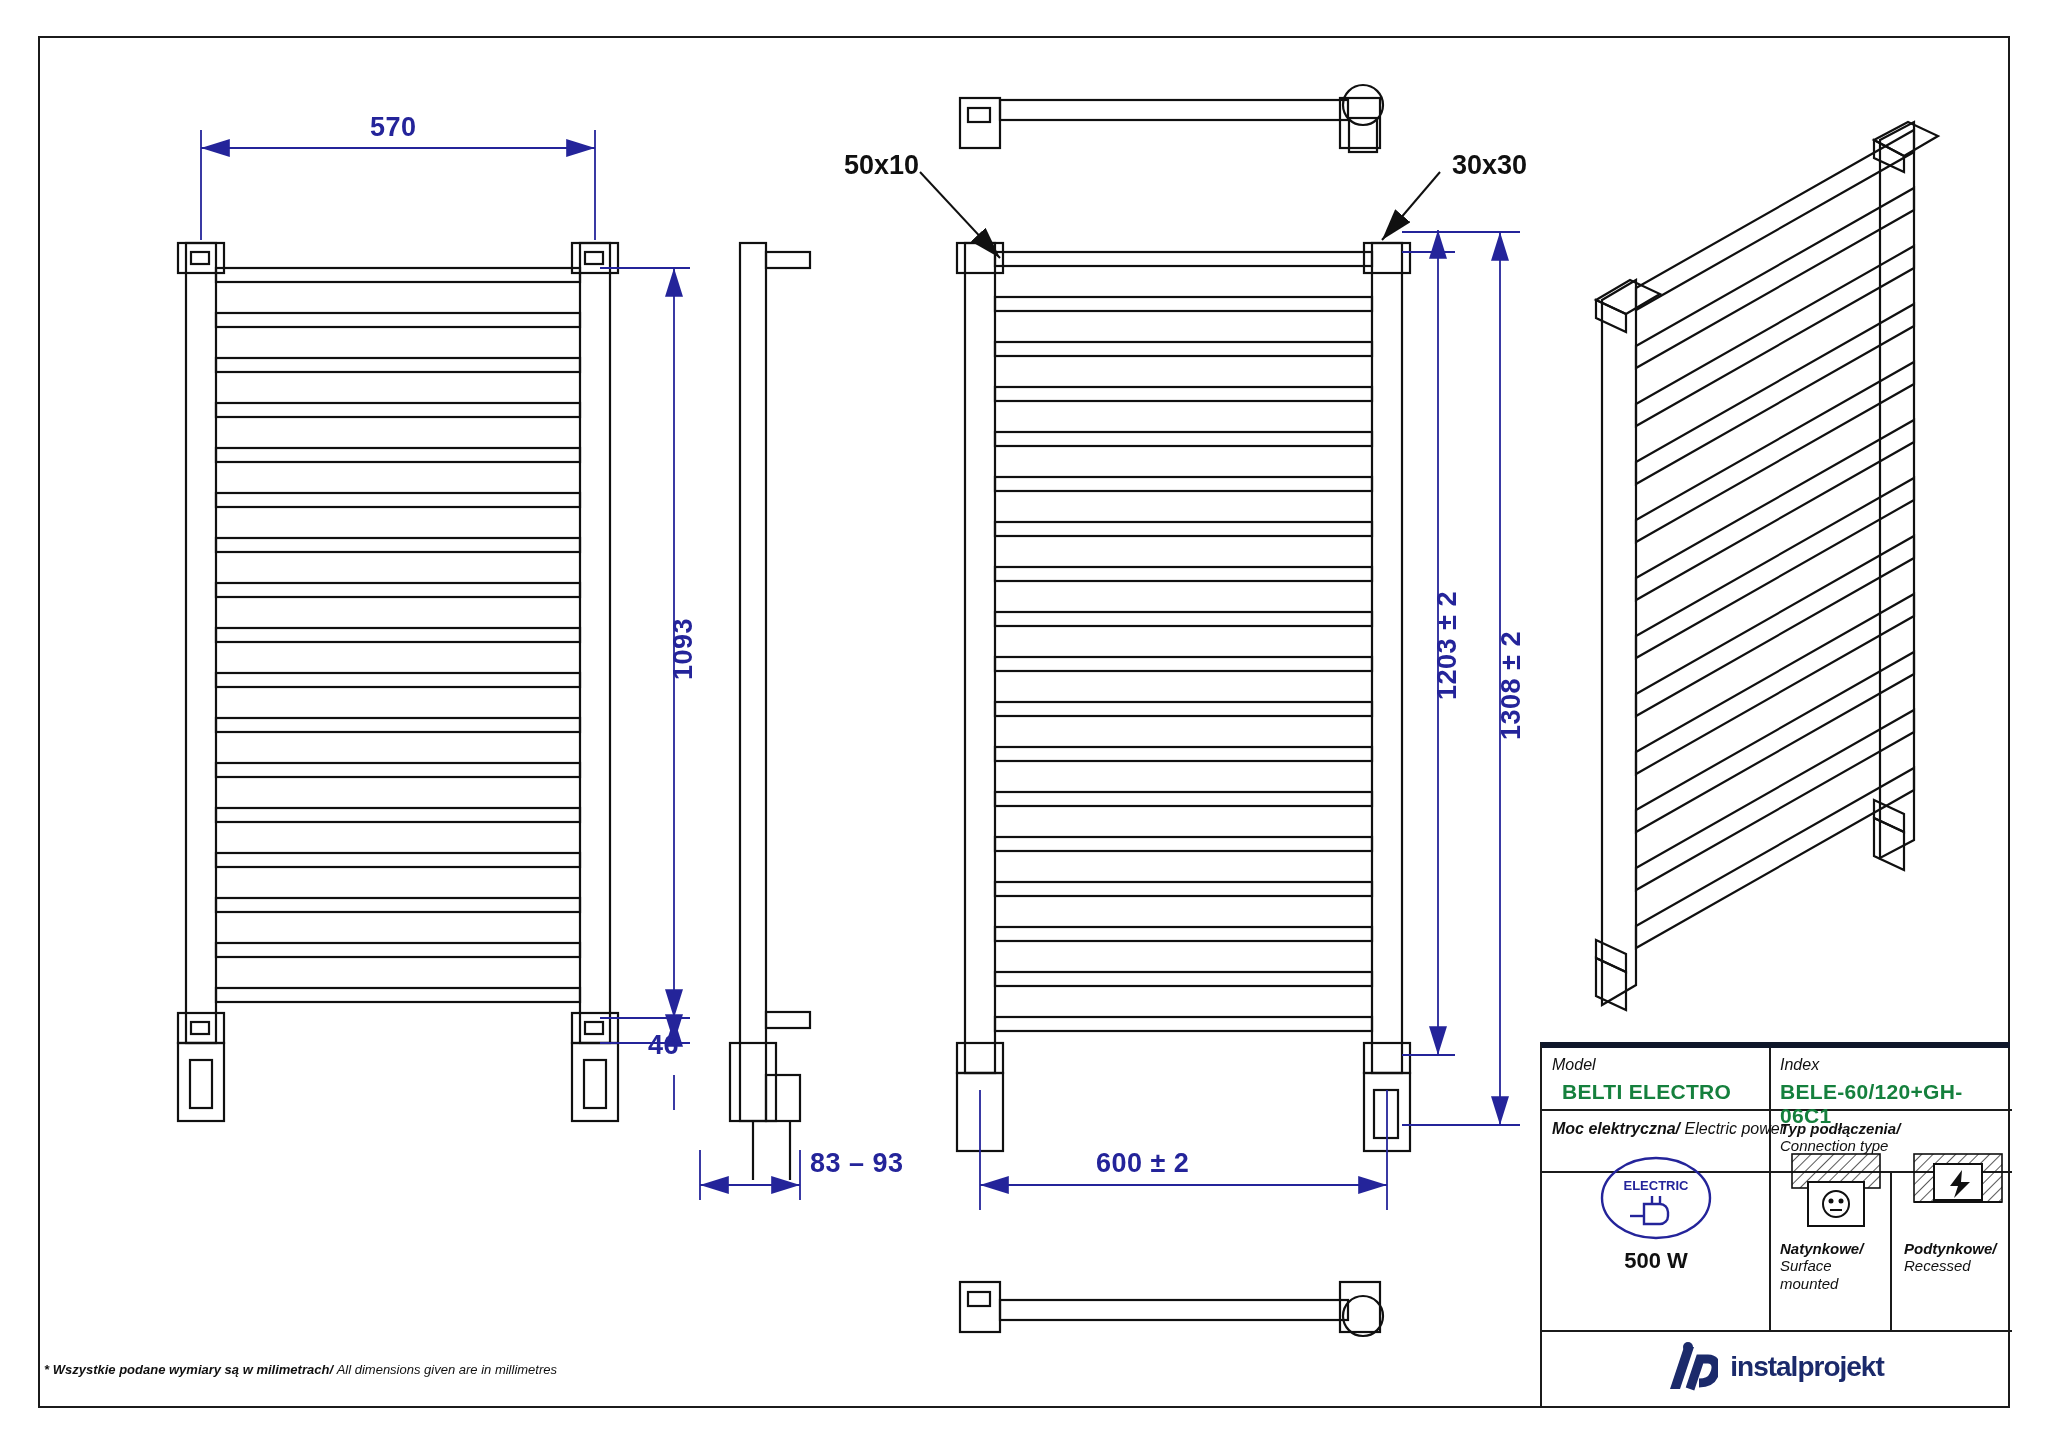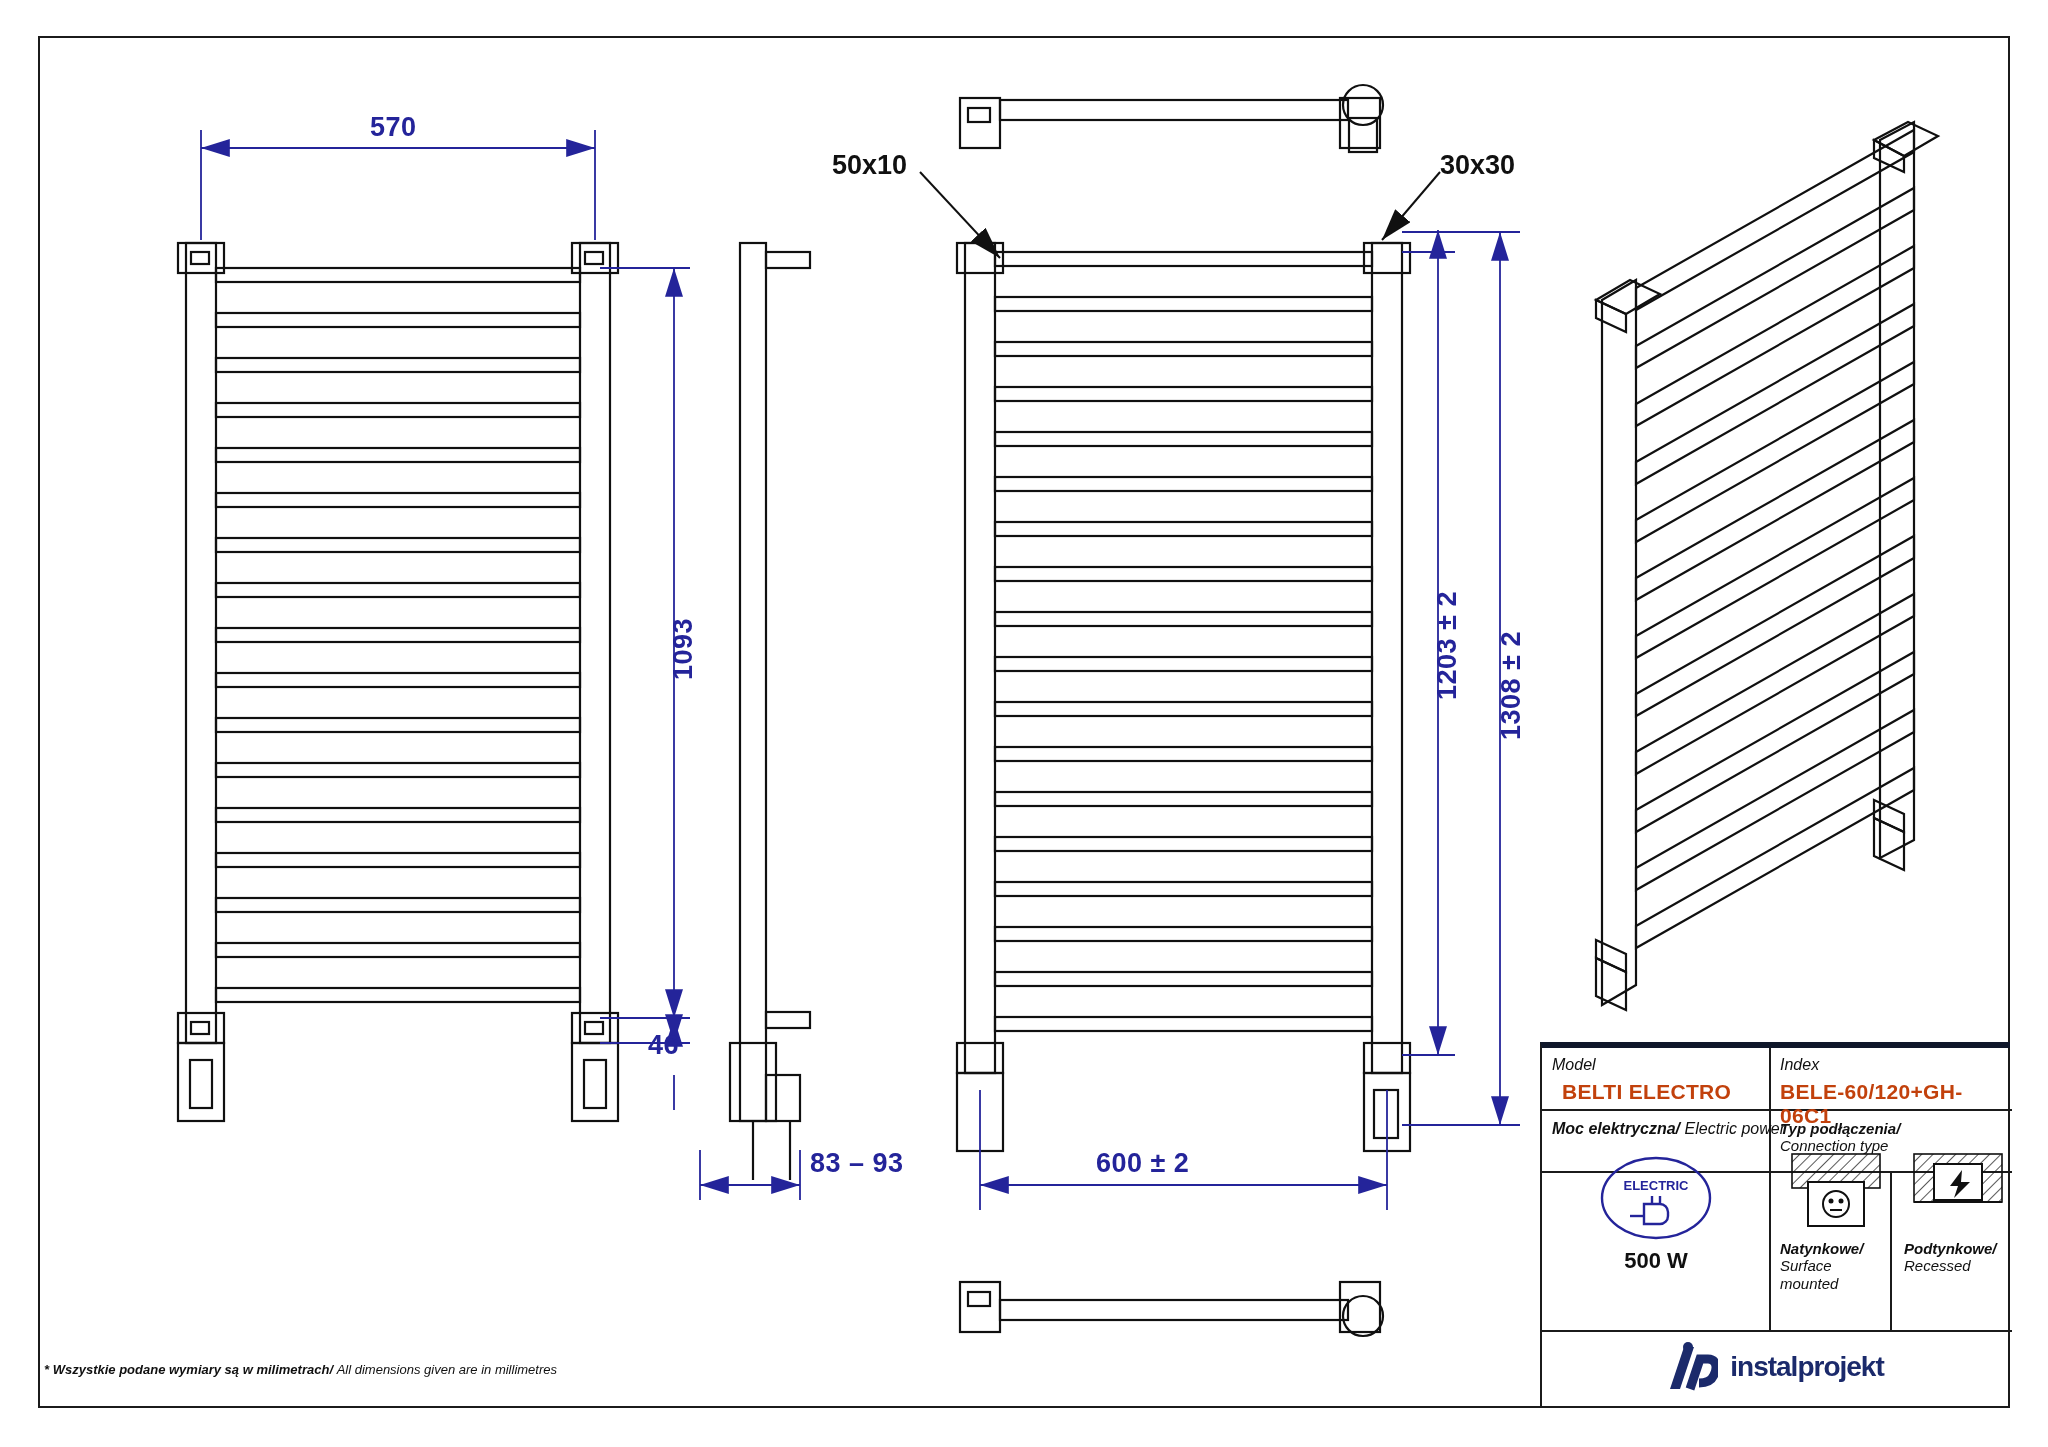--- a/index.html
+++ b/index.html
@@ -5,26 +5,26 @@
   html,body{margin:0;padding:0;background:#ffffff;}
   body{font-family:"Liberation Sans", sans-serif;}
   #page{position:relative;width:2048px;height:1447px;background:#ffffff;overflow:hidden;border-radius:18px;}
 
   .frame{position:absolute;left:38px;top:36px;width:1972px;height:1372px;border:2px solid #1b1b1b;box-sizing:border-box;}
 
   svg.draw{position:absolute;left:0;top:0;width:2048px;height:1447px;}
 
   .dim-text{position:absolute;color:#24249a;font-size:27px;font-weight:bold;letter-spacing:0.5px;white-space:nowrap;}
   .dim-text.vert{transform:rotate(-90deg);transform-origin:left top;}
-  .lead-text{position:absolute;color:#101010;font-size:27px;font-weight:bold;white-space:nowrap;}
+  .lead-text{position:absolute;color:#101010;font-size:27px;font-weight:bold;white-space:nowrap;margin-left:12px;}
 
   
   .tblock{position:absolute;left:1540px;top:1042px;width:470px;height:366px;border-left:2px solid #1b1b1b;border-top:6px solid #0f172a;box-sizing:border-box;}
   .tb-lbl{font-size:16px;font-style:italic;color:#101010;}
-  .tb-val{font-size:21px;font-weight:bold;color:#c2410c;letter-spacing:0.3px;}
+  .tb-val{font-size:21px;font-weight:bold;color:#15803d;letter-spacing:0.3px;}
   .tb-sub{font-size:15px;font-style:italic;color:#101010;line-height:1.15;}
 
   .footnote{position:absolute;left:44px;top:1362px;font-size:13px;color:#101010;font-style:italic;font-weight:bold;}
   .footnote em{font-weight:normal;font-style:italic;}
 
   .logo-wrap{position:absolute;left:1540px;top:1325px;width:470px;height:83px;display:flex;align-items:center;justify-content:center;gap:12px;}
   .logo-mark{width:52px;height:52px;position:relative;}
   .logo-text{font-size:28px;font-weight:bold;color:#1b2a6b;letter-spacing:-1px;}
 
   .elec-badge{position:absolute;left:1596px;top:1152px;width:120px;height:92px;}

